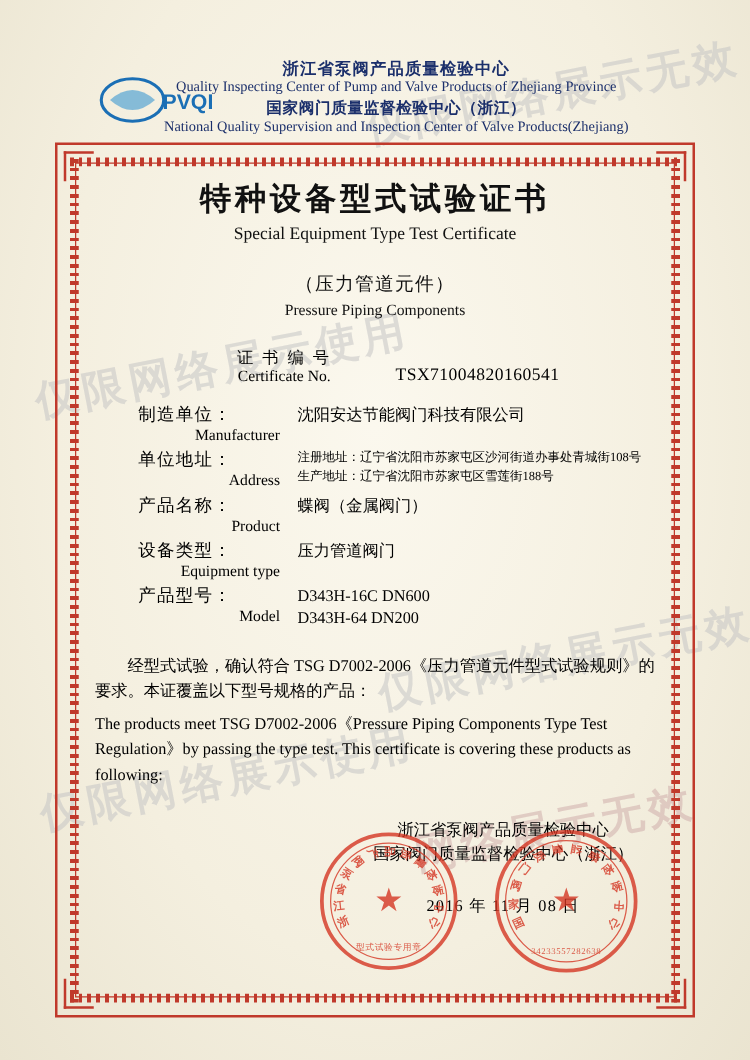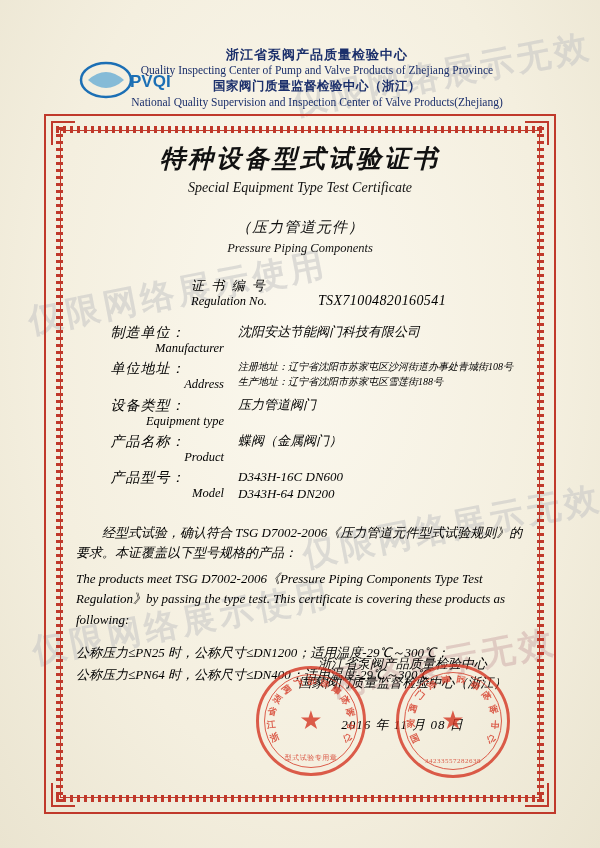--- a/index.html
+++ b/index.html
@@ -110,21 +110,20 @@
   .corner.br { right: 5px; bottom: 5px; border-left: none; border-top: none; }
 
   
   .content {
     position: absolute;
     left: 72px;
     top: 132px;
     width: 456px;
     height: 664px;
     text-align: center;
-    font-style: italic;
   }
   .title-cn {
     font-size: 25px;
     font-weight: bold;
     letter-spacing: 3px;
     color: #111;
     margin-top: 10px;
   }
   .title-en {
     font-size: 14px;
@@ -338,21 +337,21 @@
   <div class="content">
 
     <div class="title-cn">特种设备型式试验证书</div>
     <div class="title-en">Special Equipment Type Test Certificate</div>
     <div class="subtitle-cn">（压力管道元件）</div>
     <div class="subtitle-en">Pressure Piping Components</div>
 
     <div class="certno">
       <div class="certno-label">
         <div class="cn">证 书 编 号</div>
-        <div class="en">Regulation No.</div>
+        <div class="en">Certificate No.</div>
       </div>
       <div class="certno-value">TSX71004820160541</div>
     </div>
 
     <table class="fields">
       <tbody>
           <tr>
         <td class="f-label">
           <span class="cn">制造单位：</span>
           <span class="en">Manufacturer</span>
@@ -364,52 +363,48 @@
           <span class="cn">单位地址：</span>
           <span class="en">Address</span>
         </td>
         <td class="f-value small">
           <span>注册地址：辽宁省沈阳市苏家屯区沙河街道办事处青城街108号</span>
           <span class="line2">生产地址：辽宁省沈阳市苏家屯区雪莲街188号</span>
         </td>
       </tr>
       <tr>
         <td class="f-label">
-          <span class="cn">设备类型：</span>
-          <span class="en">Equipment type</span>
-        </td>
-        <td class="f-value c">压力管道阀门</td>
+          <span class="cn">产品名称：</span>
+          <span class="en">Product</span>
+        </td>
+        <td class="f-value c">蝶阀（金属阀门）</td>
       </tr>
       <tr>
         <td class="f-label">
-          <span class="cn">产品名称：</span>
-          <span class="en">Product</span>
-        </td>
-        <td class="f-value c">蝶阀（金属阀门）</td>
+          <span class="cn">设备类型：</span>
+          <span class="en">Equipment type</span>
+        </td>
+        <td class="f-value c">压力管道阀门</td>
       </tr>
       <tr>
         <td class="f-label">
           <span class="cn">产品型号：</span>
           <span class="en">Model</span>
         </td>
         <td class="f-value c">
           <span>D343H-16C  DN600</span>
           <span class="line2">D343H-64  DN200</span>
         </td>
       </tr>
     </tbody>
       </table>
 
     <div class="para cn">经型式试验，确认符合 TSG D7002-2006《压力管道元件型式试验规则》的要求。本证覆盖以下型号规格的产品：</div>
     <div class="para en">The products meet TSG D7002-2006《Pressure Piping Components Type Test Regulation》by passing the type test. This certificate is covering these products as following:</div>
 
-    <div class="spec">
-      <div>公称压力≤PN25 时，公称尺寸≤DN1200；适用温度-29℃～300℃；</div>
-      <div>公称压力≤PN64 时，公称尺寸≤DN400；适用温度-29℃～300℃。</div>
-    </div>
 
     <div class="sign">
       <div>浙江省泵阀产品质量检验中心</div>
       <div>国家阀门质量监督检验中心（浙江）</div>
       <div class="date">2016 年 11 月 08 日</div>
     </div>
   </div>
 
   <div class="seal seal-left">
     <div class="seal-ring"></div>

